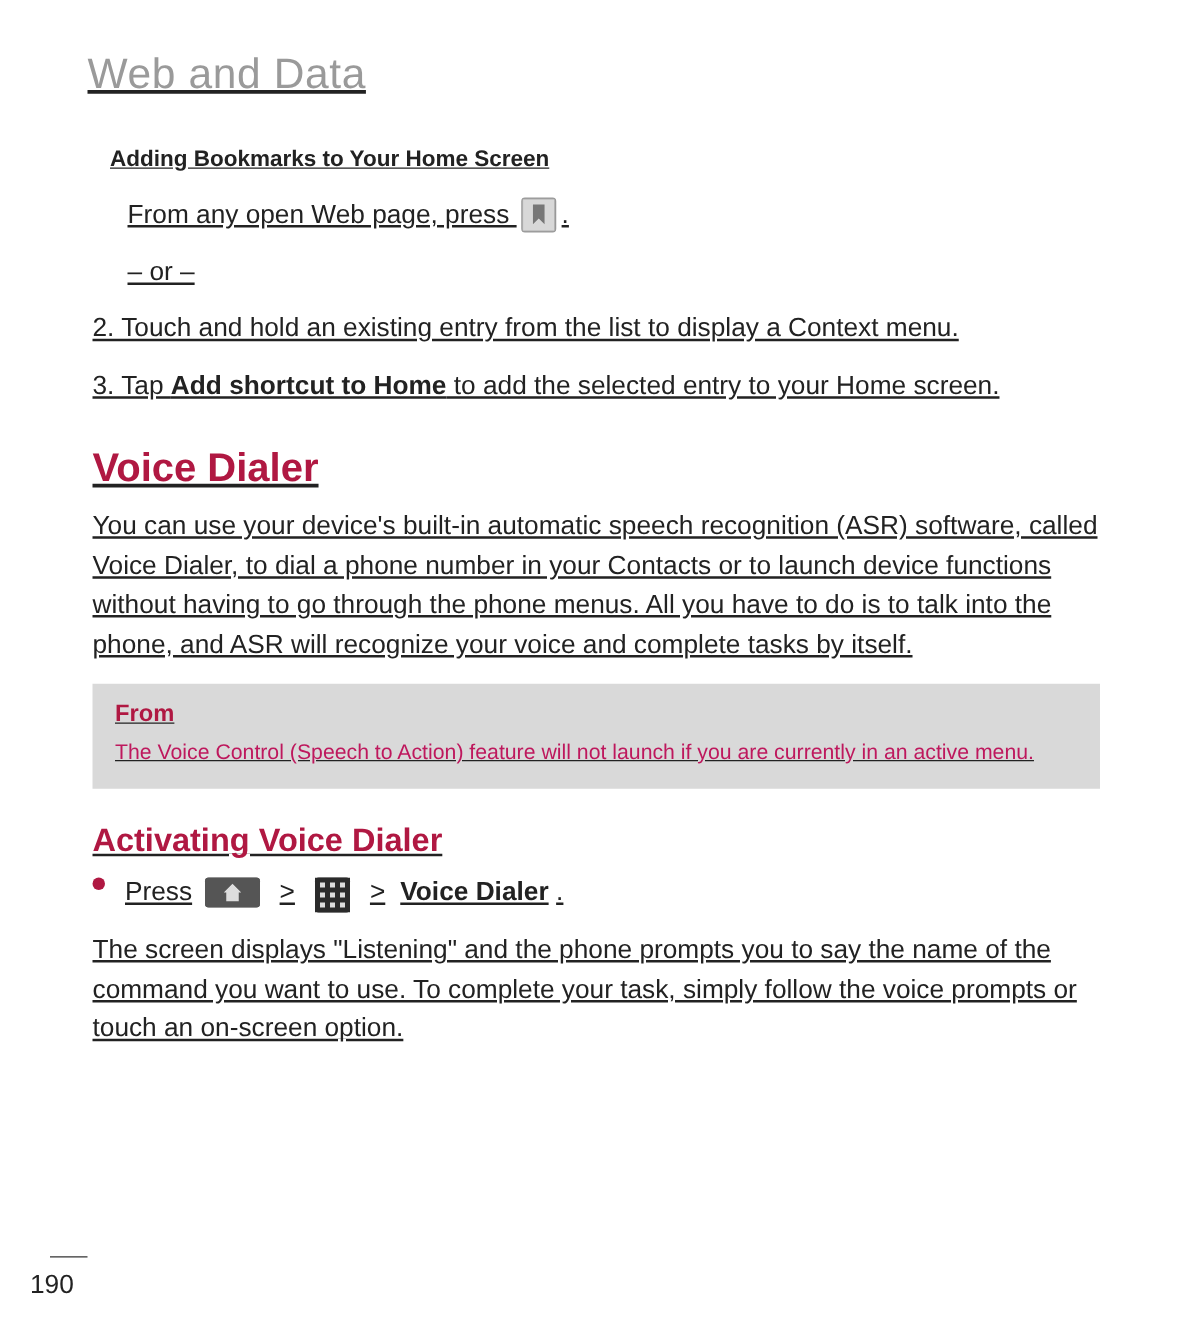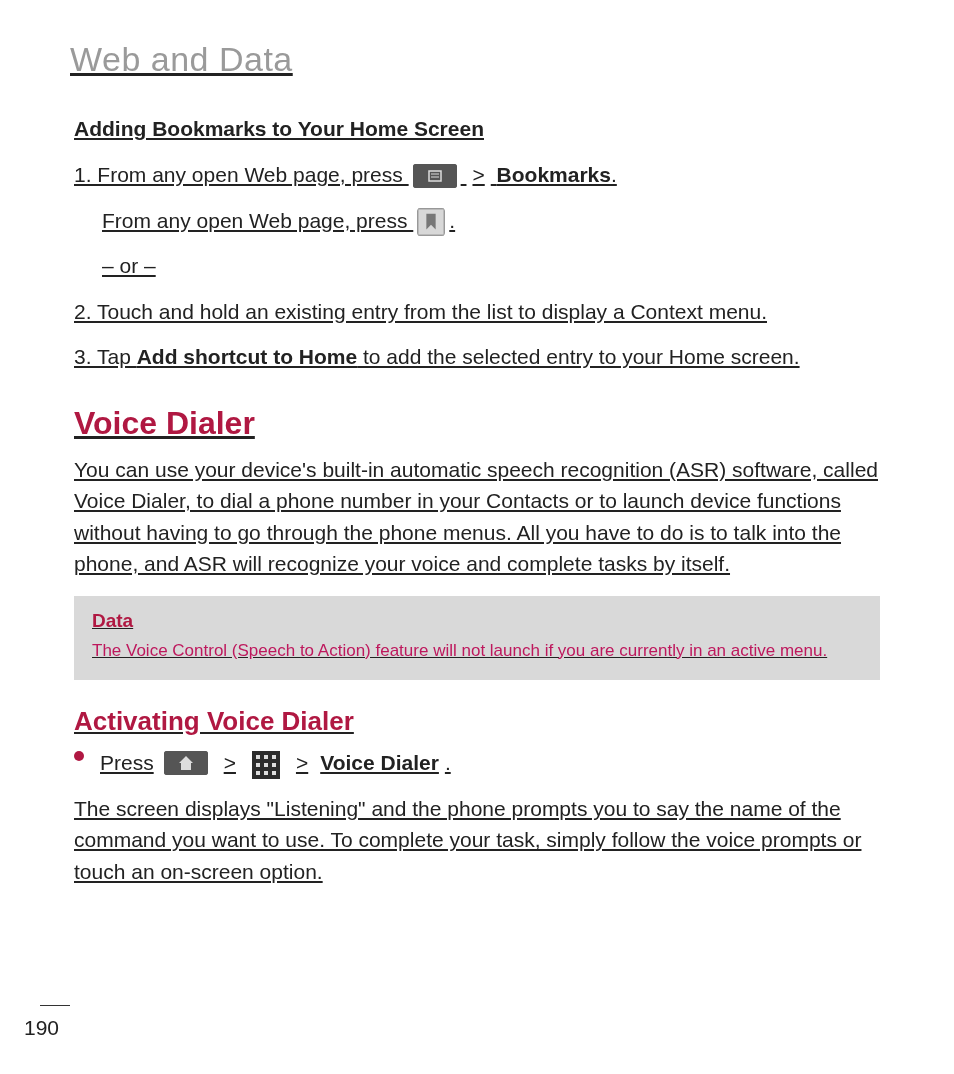--- a/index.html
+++ b/index.html
@@ -18,25 +18,25 @@
     text-decoration: underline;
   }
   .page-header {
     font-size: 34px;
     color: #9a9a9a;
     font-weight: 400;
     letter-spacing: 0.5px;
     margin-bottom: 38px;
   }
   .sub-heading-bold {
-    font-size: 21px;
+    font-size: 18px;
     font-weight: 700;
     color: #222;
     margin-bottom: 18px;
-    margin-left: 4px;
+    margin-left: 18px;
   }
   .ol-item {
     font-size: 21px;
     color: #222;
     margin-bottom: 14px;
     margin-left: 4px;
     line-height: 1.5;
   }
   .ol-sub {
     font-size: 21px;
@@ -149,33 +149,20 @@
 </style>
 </head>
 <body>
 
 <div class="page">
 
   <div class="page-header">Web and Data</div>
 
   <div class="sub-heading-bold">Adding Bookmarks to Your Home Screen</div>
 
-  <div class="ol-item">
-    <span>1. From any open Web page, press </span>
-    <span class="icon-box">
-      <svg width="44" height="24" viewBox="0 0 44 24">
-        <rect x="0" y="0" width="44" height="24" rx="3" fill="#555"></rect>
-        <rect x="16" y="7" width="12" height="10" fill="none" stroke="#ddd" stroke-width="1.5"></rect>
-        <line x1="18" y1="10" x2="26" y2="10" stroke="#ddd" stroke-width="1"></line>
-        <line x1="18" y1="13" x2="26" y2="13" stroke="#ddd" stroke-width="1"></line>
-      </svg>
-    </span>
-    <span class="gt">&gt;</span>
-    <span class="inline-bold">Bookmarks</span><span>.</span>
-  </div>
 
   <div class="ol-sub">
     <span>From any open Web page, press </span>
     <span class="icon-box icon-box-small">
       <svg width="28" height="28" viewBox="0 0 28 28">
         <rect x="0" y="0" width="28" height="28" fill="#d8d8d8" stroke="#999"></rect>
         <path d="M9 5 L19 5 L19 22 L14 17 L9 22 Z" fill="#777"></path>
       </svg>
     </span><span>.</span>
   </div>
@@ -186,21 +173,21 @@
 
   <div class="ol-item">
     <span>3. Tap </span><span class="inline-bold">Add shortcut to Home</span><span> to add the selected entry to your Home screen.</span>
   </div>
 
   <div class="section-title">Voice Dialer</div>
 
   <div class="body-text">You can use your device's built-in automatic speech recognition (ASR) software, called Voice Dialer, to dial a phone number in your Contacts or to launch device functions without having to go through the phone menus. All you have to do is to talk into the phone, and ASR will recognize your voice and complete tasks by itself.</div>
 
   <div class="note-box">
-    <div class="note-label">Data</div>
+    <div class="note-label">From</div>
     <div class="note-text">The Voice Control (Speech to Action) feature will not launch if you are currently in an active menu.</div>
   </div>
 
   <div class="sub-section">Activating Voice Dialer</div>
 
   <div class="bullet-row">
     <span class="bullet-dot"></span>
     <span>Press </span>
     <span class="icon-box icon-home">
       <svg width="44" height="24" viewBox="0 0 44 24">

